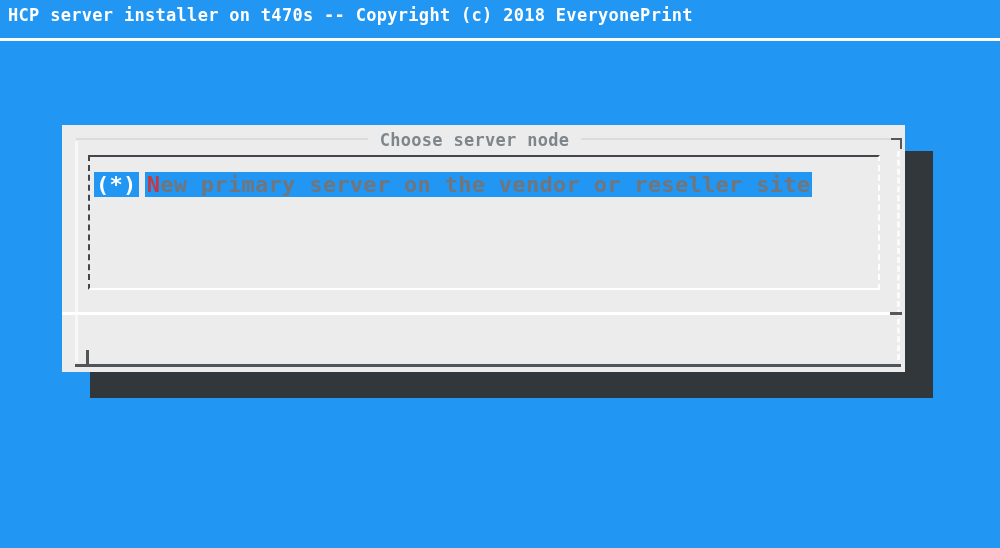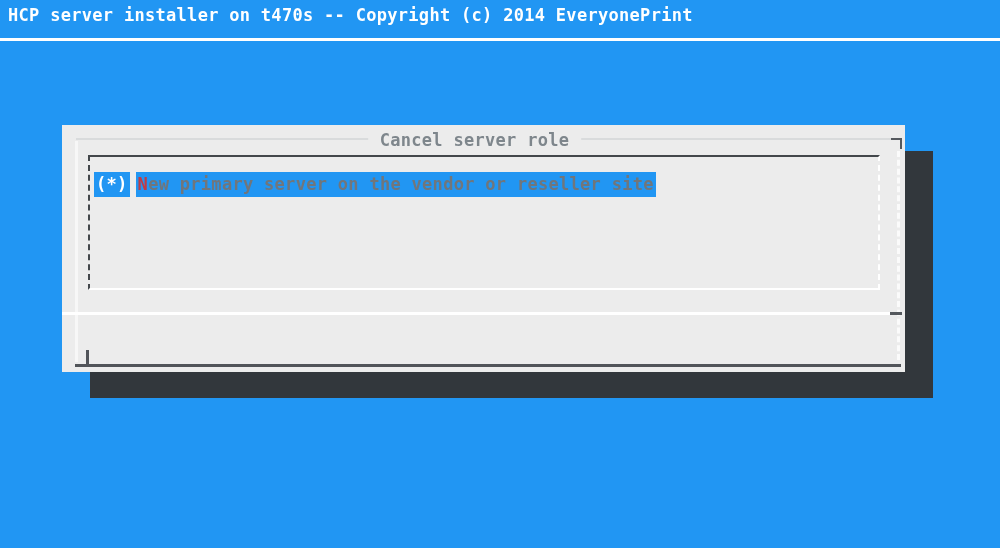--- a/index.html
+++ b/index.html
@@ -42,21 +42,21 @@
   .bottomline{position:absolute;left:13px;right:4px;bottom:5px;height:0;border-top:3px solid #515459}
   .corner-bl{position:absolute;left:24px;bottom:8px;height:14px;width:0;border-left:3px solid #515459}
 
   .listbox{
     position:absolute;left:26px;top:30px;width:792px;height:135px;
     background:var(--dialog-bg);
     border-top:2px solid #43474B;border-left:2px dashed #43474B;
     border-bottom:2px solid #FFFFFF;border-right:2px dashed #FFFFFF;
     padding:15px 0 0 4px;
   }
-  .row{height:25px;line-height:25px;font-size:17px;letter-spacing:.3px;white-space:pre;color:var(--text-gray)}
+  .row{height:25px;line-height:25px;font-size:22px;letter-spacing:.3px;white-space:pre;color:var(--text-gray)}
   .radio{display:inline-block;padding:0 2px}
   .row.selected .radio{background:var(--screen-blue);color:#fff}
   .lbl{display:inline-block;margin-left:6px;padding:0 2px}
   .row.selected .lbl{background:var(--screen-blue);color:#70767C}
   .hot{color:var(--hotkey-red)}
   .row.selected .hot{color:#C23B44}
 
   .separator{position:absolute;left:0;right:10px;top:187px;height:0;border-top:3px solid #fff}
   .sep-tick{position:absolute;right:3px;top:187px;width:12px;height:3px;background:#55595E}
 
@@ -70,26 +70,26 @@
   .btn-next{left:366px;background:var(--screen-blue);padding:0 3px}
   .btn-next .bracket{color:#fff}
   .btn-next .btn-label{color:#61676D}
   .btn-next .cursor{background:#8B8E83;color:#4A4F46}
   .btn-cancel{left:549px}
 </style>
 </head>
 <body>
 
 <div class="screen">
-  <div class="topbar">HCP server installer on t470s -- Copyright (c) 2014 EveryonePrint</div>
+  <div class="topbar">HCP server installer on t470s -- Copyright (c) 2018 EveryonePrint</div>
   <div class="toprule"></div>
 
   <div class="dialog">
     <div class="titleline">
-      <span class="title">Cancel server role</span>
+      <span class="title">Choose server node</span>
     </div>
     <div class="corner-tr"></div>
     <div class="rightline"></div>
     <div class="leftline"></div>
     <div class="bottomline"></div>
     <div class="corner-bl"></div>
 
     <div class="listbox" id="listbox">
         <div class="row selected"><span class="radio">(*)</span><span class="lbl"><span class="hot">N</span>ew primary server on the vendor or reseller site</span></div>
       </div>

